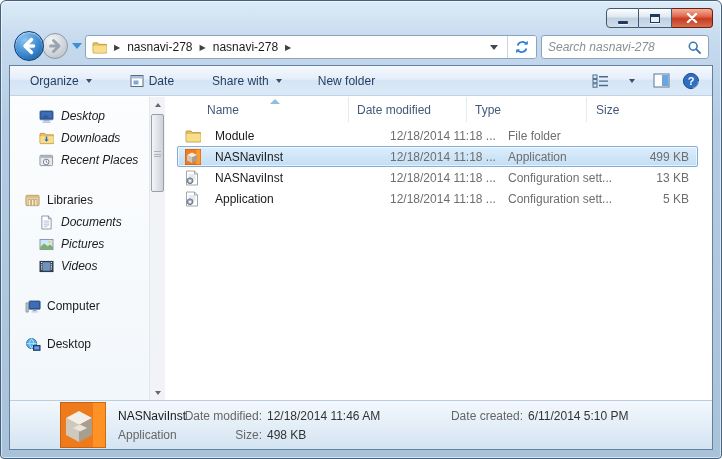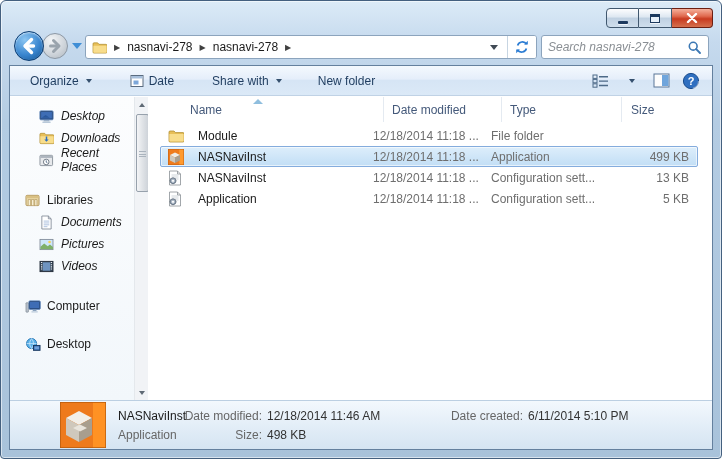--- a/index.html
+++ b/index.html
@@ -77,21 +77,21 @@
   .sarrow-up { width:0;height:0;border-left:3.5px solid transparent;border-right:3.5px solid transparent;border-bottom:4px solid #5f6a75; }
   .sarrow-dn { width:0;height:0;border-left:3.5px solid transparent;border-right:3.5px solid transparent;border-top:4px solid #5f6a75; }
   .sthumb { position:absolute; left:1px; top:17px; width:13px; height:78px; border:1px solid #97a1ac; border-radius:2px;
     background:linear-gradient(to right,#f4f5f7,#e0e3e7 50%,#ced3d9); }
   .sgrip { position:absolute; left:2px; right:2px; top:36px; height:6px;
     background:repeating-linear-gradient(#aab3bd 0,#aab3bd 1px,transparent 1px,transparent 2.6px); }
   
   .filelist { flex:1; background:#fff; position:relative; }
   .lheader { display:flex; height:25px; font-size:12px; color:#44597a; align-items:center; position:relative; }
   .hcell { height:25px; display:flex; align-items:center; border-right:1px solid #e4eaf1; position:relative; }
-  .hcell.c-name { width:236px; padding-left:42px; }
+  .hcell.c-name { width:184px; padding-left:42px; }
   .hcell.c-date { width:118px; padding-left:8px; }
   .hcell.c-type { width:120px; padding-left:8px; }
   .hcell.c-size { width:90px; padding-left:9px; border-right:none; }
   .sortarrow { position:absolute; left:105px; top:2px; width:0; height:0;
     border-left:5px solid transparent; border-right:5px solid transparent; border-bottom:5px solid #8fbede; }
   .rows { padding-top:3px; }
   .frow { display:flex; align-items:center; height:21px; margin:0 14px 0 12px; font-size:12px; border:1px solid transparent; border-radius:2px; }
   .frow.selected { background:linear-gradient(#ddeefb,#c2def5); border-color:#84acdd; box-shadow:inset 0 0 0 1px rgba(255,255,255,.6); }
   .fcell { overflow:hidden; white-space:nowrap;gap:8px; }
   .fc-name { width:210px; display:flex; align-items:center; color:#1a1a1a; }

